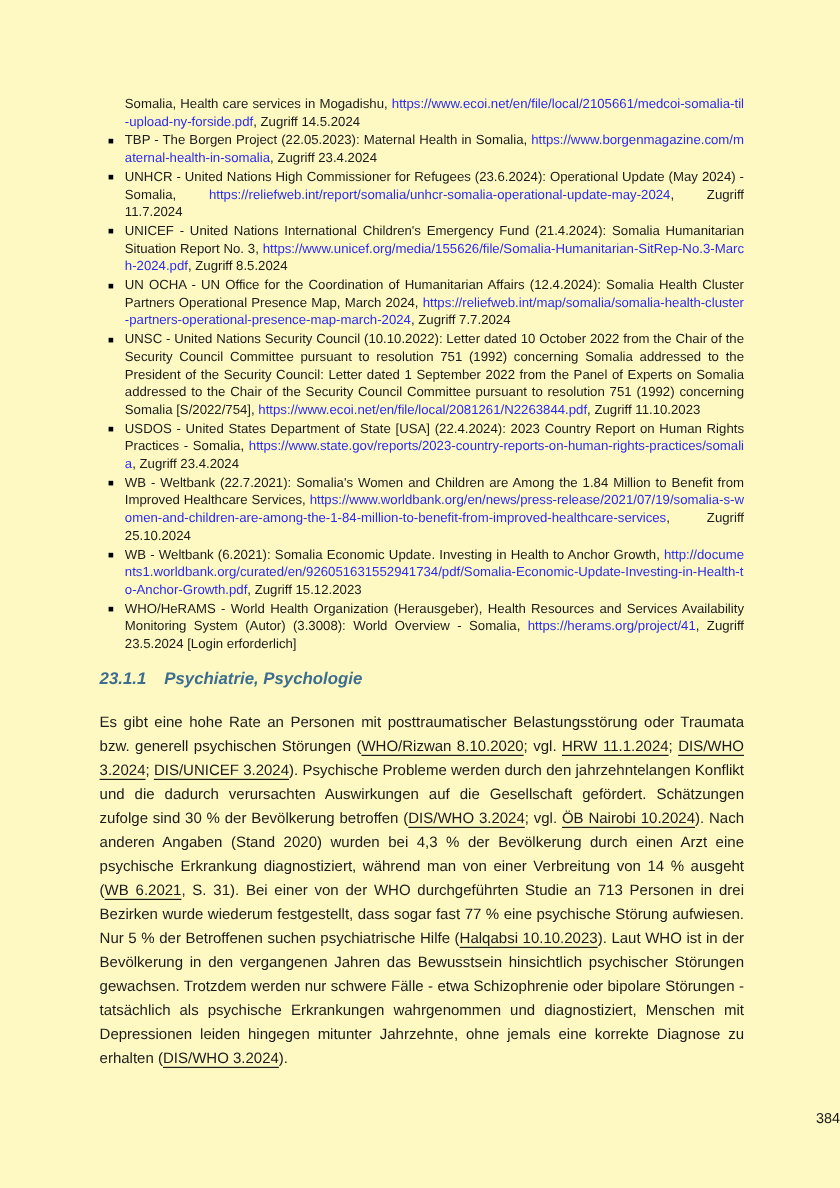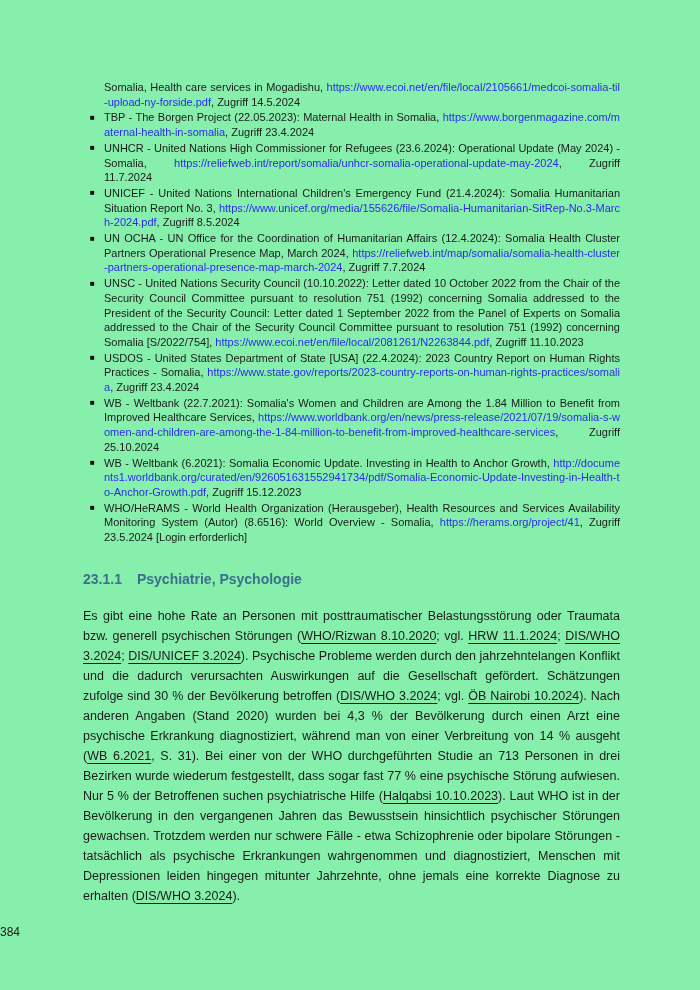--- a/index.html
+++ b/index.html
@@ -4,21 +4,21 @@
 <style>
   html, body {
     margin: 0;
     padding: 0;
     background: #ffffff;
   }
   .page {
     position: relative;
     width: 700px;
     height: 990px;
-    background: #86efac;
+    background: #fef9c3;
     font-family: "Liberation Sans", sans-serif;
     color: #1b1b1b;
     overflow: hidden;
   }
   .content {
     position: absolute;
     left: 83px;
     top: 80px;
     width: 537px;
   }
@@ -42,23 +42,24 @@
     font-size: 8px;
     color: #000000;
   }
   .link {
     color: var(--link-color, #2b2bf0);
     text-decoration: none;
     word-break: break-all;
     cursor: pointer;
   }
   .section-heading {
-    margin: 26px 0 0 0;
+    margin: 12px 0 0 0;
     font-size: 14px;
     font-weight: bold;
+    font-style: italic;
     color: var(--heading-color, #3d6d8f);
   }
   .section-heading .heading-number {
     margin-right: 15px;
   }
   .last-modified {
     margin-top: 7px;
     font-size: 12px;
     color: var(--subtle-color, #4d7a99);
   }
@@ -73,42 +74,42 @@
     text-decoration: underline;
     text-underline-offset: 2.5px;
     cursor: pointer;
     margin-top: 22px;
   }
   .footer {
     position: absolute;
     top: 925px;
     left: 0;
     width: 700px;
-    text-align: left;
+    text-align: right;
     font-size: 12px;
     color: #1b1b1b;
   }
 </style>
 </head>
 <body>
 
 <div class="page">
   <div class="content">
 
     <ul class="references">
         <li><span>Somalia, Health care services in Mogadishu, </span><a class="link">https://www.ecoi.net/en/file/local/2105661/medcoi-somalia-til-upload-ny-forside.pdf</a><span>, Zugriff 14.5.2024</span></li>
         <li><span class="bullet">■</span><span>TBP - The Borgen Project (22.05.2023): Maternal Health in Somalia, </span><a class="link">https://www.borgenmagazine.com/maternal-health-in-somalia</a><span>, Zugriff 23.4.2024</span></li>
         <li><span class="bullet">■</span><span>UNHCR - United Nations High Commissioner for Refugees (23.6.2024): Operational Update (May 2024) - Somalia, </span><a class="link">https://reliefweb.int/report/somalia/unhcr-somalia-operational-update-may-2024</a><span>, Zugriff 11.7.2024</span></li>
         <li><span class="bullet">■</span><span>UNICEF - United Nations International Children's Emergency Fund (21.4.2024): Somalia Humanitarian Situation Report No. 3, </span><a class="link">https://www.unicef.org/media/155626/file/Somalia-Humanitarian-SitRep-No.3-March-2024.pdf</a><span>, Zugriff 8.5.2024</span></li>
         <li><span class="bullet">■</span><span>UN OCHA - UN Office for the Coordination of Humanitarian Affairs (12.4.2024): Somalia Health Cluster Partners Operational Presence Map, March 2024, </span><a class="link">https://reliefweb.int/map/somalia/somalia-health-cluster-partners-operational-presence-map-march-2024</a><span>, Zugriff 7.7.2024</span></li>
         <li><span class="bullet">■</span><span>UNSC - United Nations Security Council (10.10.2022): Letter dated 10 October 2022 from the Chair of the Security Council Committee pursuant to resolution 751 (1992) concerning Somalia addressed to the President of the Security Council: Letter dated 1 September 2022 from the Panel of Experts on Somalia addressed to the Chair of the Security Council Committee pursuant to resolution 751 (1992) concerning Somalia [S/2022/754], </span><a class="link">https://www.ecoi.net/en/file/local/2081261/N2263844.pdf</a><span>, Zugriff 11.10.2023</span></li>
         <li><span class="bullet">■</span><span>USDOS - United States Department of State [USA] (22.4.2024): 2023 Country Report on Human Rights Practices - Somalia, </span><a class="link">https://www.state.gov/reports/2023-country-reports-on-human-rights-practices/somalia</a><span>, Zugriff 23.4.2024</span></li>
         <li><span class="bullet">■</span><span>WB - Weltbank (22.7.2021): Somalia's Women and Children are Among the 1.84 Million to Benefit from Improved Healthcare Services, </span><a class="link">https://www.worldbank.org/en/news/press-release/2021/07/19/somalia-s-women-and-children-are-among-the-1-84-million-to-benefit-from-improved-healthcare-services</a><span>, Zugriff 25.10.2024</span></li>
         <li><span class="bullet">■</span><span>WB - Weltbank (6.2021): Somalia Economic Update.  Investing in Health to Anchor Growth, </span><a class="link">http://documents1.worldbank.org/curated/en/926051631552941734/pdf/Somalia-Economic-Update-Investing-in-Health-to-Anchor-Growth.pdf</a><span>, Zugriff 15.12.2023</span></li>
-        <li><span class="bullet">■</span><span>WHO/HeRAMS - World Health Organization (Herausgeber), Health Resources and Services Availability Monitoring System (Autor) (8.6516): World Overview - Somalia, </span><a class="link">https://herams.org/project/41</a><span>, Zugriff 23.5.2024 [Login erforderlich]</span></li>
+        <li><span class="bullet">■</span><span>WHO/HeRAMS - World Health Organization (Herausgeber), Health Resources and Services Availability Monitoring System (Autor) (3.3008): World Overview - Somalia, </span><a class="link">https://herams.org/project/41</a><span>, Zugriff 23.5.2024 [Login erforderlich]</span></li>
       </ul>
 
     <h3 class="section-heading">
       <span class="heading-number">23.1.1</span><span>Psychiatrie, Psychologie</span>
     </h3>
 
 
     <p class="body-paragraph"><span>Es gibt eine hohe Rate an Personen mit posttraumatischer Belastungsstörung oder Traumata bzw. generell psychischen Störungen (</span><span class="citation">WHO/Rizwan 8.10.2020</span><span>; vgl. </span><span class="citation">HRW 11.1.2024</span><span>; </span><span class="citation">DIS/WHO 3.2024</span><span>; </span><span class="citation">DIS/UNICEF 3.2024</span><span>). Psychische Probleme werden durch den jahrzehntelangen Konflikt und die dadurch verursachten Auswirkungen auf die Gesellschaft gefördert. Schätzungen zufolge sind 30 % der Bevölkerung betroffen (</span><span class="citation">DIS/WHO 3.2024</span><span>; vgl. </span><span class="citation">ÖB Nairobi 10.2024</span><span>). Nach anderen Angaben (Stand 2020) wurden bei 4,3 % der Bevölkerung durch einen Arzt eine psychische Erkrankung diagnostiziert, während man von einer Verbreitung von 14 % ausgeht (</span><span class="citation">WB 6.2021</span><span>, S. 31). Bei einer von der WHO durchgeführten Studie an 713 Personen in drei Bezirken wurde wiederum festgestellt, dass sogar fast 77 % eine psychische Störung aufwiesen. Nur 5 % der Betroffenen suchen psychiatrische Hilfe (</span><span class="citation">Halqabsi 10.10.2023</span><span>). Laut WHO ist in der Bevölkerung in den vergangenen Jahren das Bewusstsein hinsichtlich psychischer Störungen gewachsen. Trotzdem werden nur schwere Fälle - etwa Schizophrenie oder bipolare Störungen - tatsächlich als psychische Erkrankungen wahrgenommen und diagnostiziert, Menschen mit Depressionen leiden hingegen mitunter Jahrzehnte, ohne jemals eine korrekte Diagnose zu erhalten (</span><span class="citation">DIS/WHO 3.2024</span><span>).</span></p>
 
   </div>

